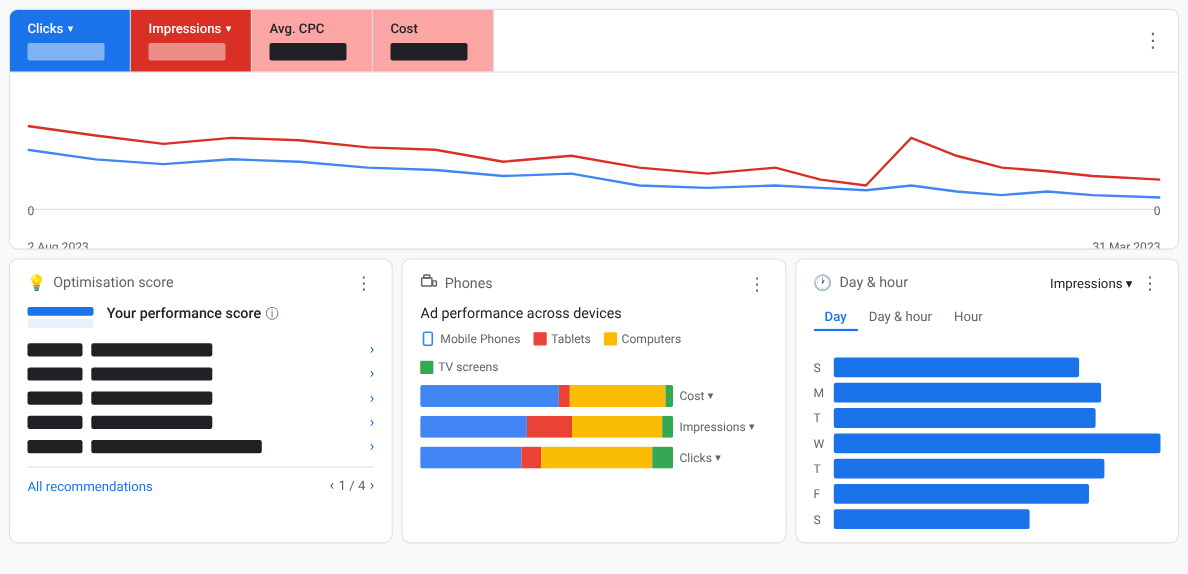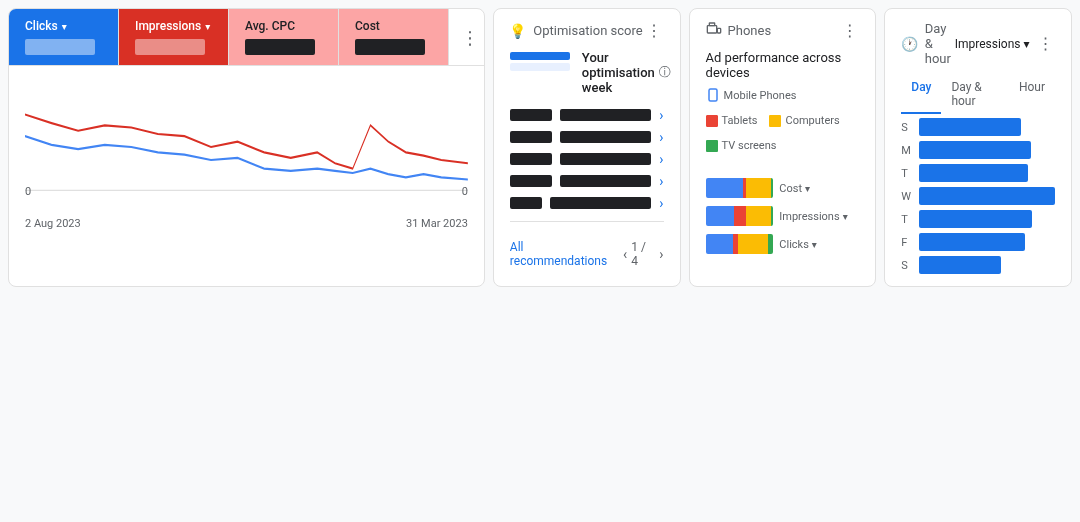--- a/index.html
+++ b/index.html
@@ -1,18 +1,18 @@
 <!DOCTYPE html>
 <html><head>
   <meta charset="utf-8">
   <style>
     * { box-sizing: border-box; margin: 0; padding: 0; }
     body { font-family: 'Google Sans', Roboto, Arial, sans-serif; background: #f8f9fa; font-size: 13px; color: #202124; }
 
-    .main-container { padding: 8px; display: flex; flex-direction: row; gap: 8px; }
+    .main-container { padding: 8px; display: flex; flex-direction: column; gap: 8px; }
 
     
     .chart-card {
       background: #fff;
       border: 1px solid #e0e0e0;
       border-radius: 8px;
       padding: 0;
       overflow: hidden;
     }
 
@@ -147,36 +147,36 @@
       align-items: center;
       gap: 8px;
     }
     .opt-row-bar-short { height: 12px; background: #202124; border-radius: 2px; }
     .opt-row-bar-long { height: 12px; background: #202124; border-radius: 2px; }
     .opt-row-arrow { color: #1a73e8; margin-left: auto; font-size: 14px; cursor: pointer; }
 
     .opt-footer {
       display: flex;
       justify-content: space-between;
-      align-items: center;
+      align-items: flex-end;
       margin-top: 8px;
-      padding-top: 18px;
+      padding-top: 8px;
       border-top: 1px solid #e0e0e0;
     }
     .opt-all-link { color: #1a73e8; font-size: 12px; cursor: pointer; }
     .opt-pagination { color: #5f6368; font-size: 12px; display: flex; align-items: center; gap: 4px; }
     .page-nav { cursor: pointer; color: #5f6368; font-size: 14px; }
 
     
     .devices-subtitle { font-size: 13px; font-weight: 400; margin-bottom: 8px; }
     .devices-legend {
       display: flex;
       gap: 12px;
       flex-wrap: wrap;
-      margin-bottom: 26px;
+      margin-bottom: 10px;
       font-size: 11px;
       color: #5f6368;
     }
     .legend-item { display: flex; align-items: center; gap: 4px; }
     .legend-dot { width: 12px; height: 12px; border-radius: 1px; }
 
     .device-bar-row {
       display: flex;
       align-items: center;
       gap: 6px;
@@ -199,21 +199,21 @@
       gap: 3px;
       cursor: pointer;
     }
     .bar-dropdown { font-size: 10px; }
 
     
     .day-hour-subtitle { font-size: 12px; color: #5f6368; margin-bottom: 8px; }
     .dh-tabs {
       display: flex;
       gap: 0;
-      margin-bottom: 4px;
+      margin-bottom: 24px;
     }
     .dh-tab {
       padding: 4px 10px;
       font-size: 12px;
       cursor: pointer;
       color: #5f6368;
       border-bottom: 2px solid transparent;
     }
     .dh-tab.active {
       color: #1a73e8;
@@ -305,21 +305,21 @@
         <div class="card-more">⋮</div>
       </div>
 
       <div class="opt-score-section">
         <div class="opt-bar-container">
           <div class="opt-bar opt-bar-blue"></div>
           <div class="opt-bar opt-bar-light"></div>
         </div>
         <div>
           <div style="display:flex;align-items:center;gap:4px;">
-            <span class="opt-score-text">Your optimisation week</span>
+            <span class="opt-score-text">Your performance score</span>
             <span class="help-icon">ⓘ</span>
           </div>
         </div>
       </div>
 
       <div class="opt-rows">
         <div class="opt-row">
           <div class="opt-row-bar-short" style="width:50px;"></div>
           <div class="opt-row-bar-long" style="width:110px;"></div>
           <span class="opt-row-arrow">›</span>

